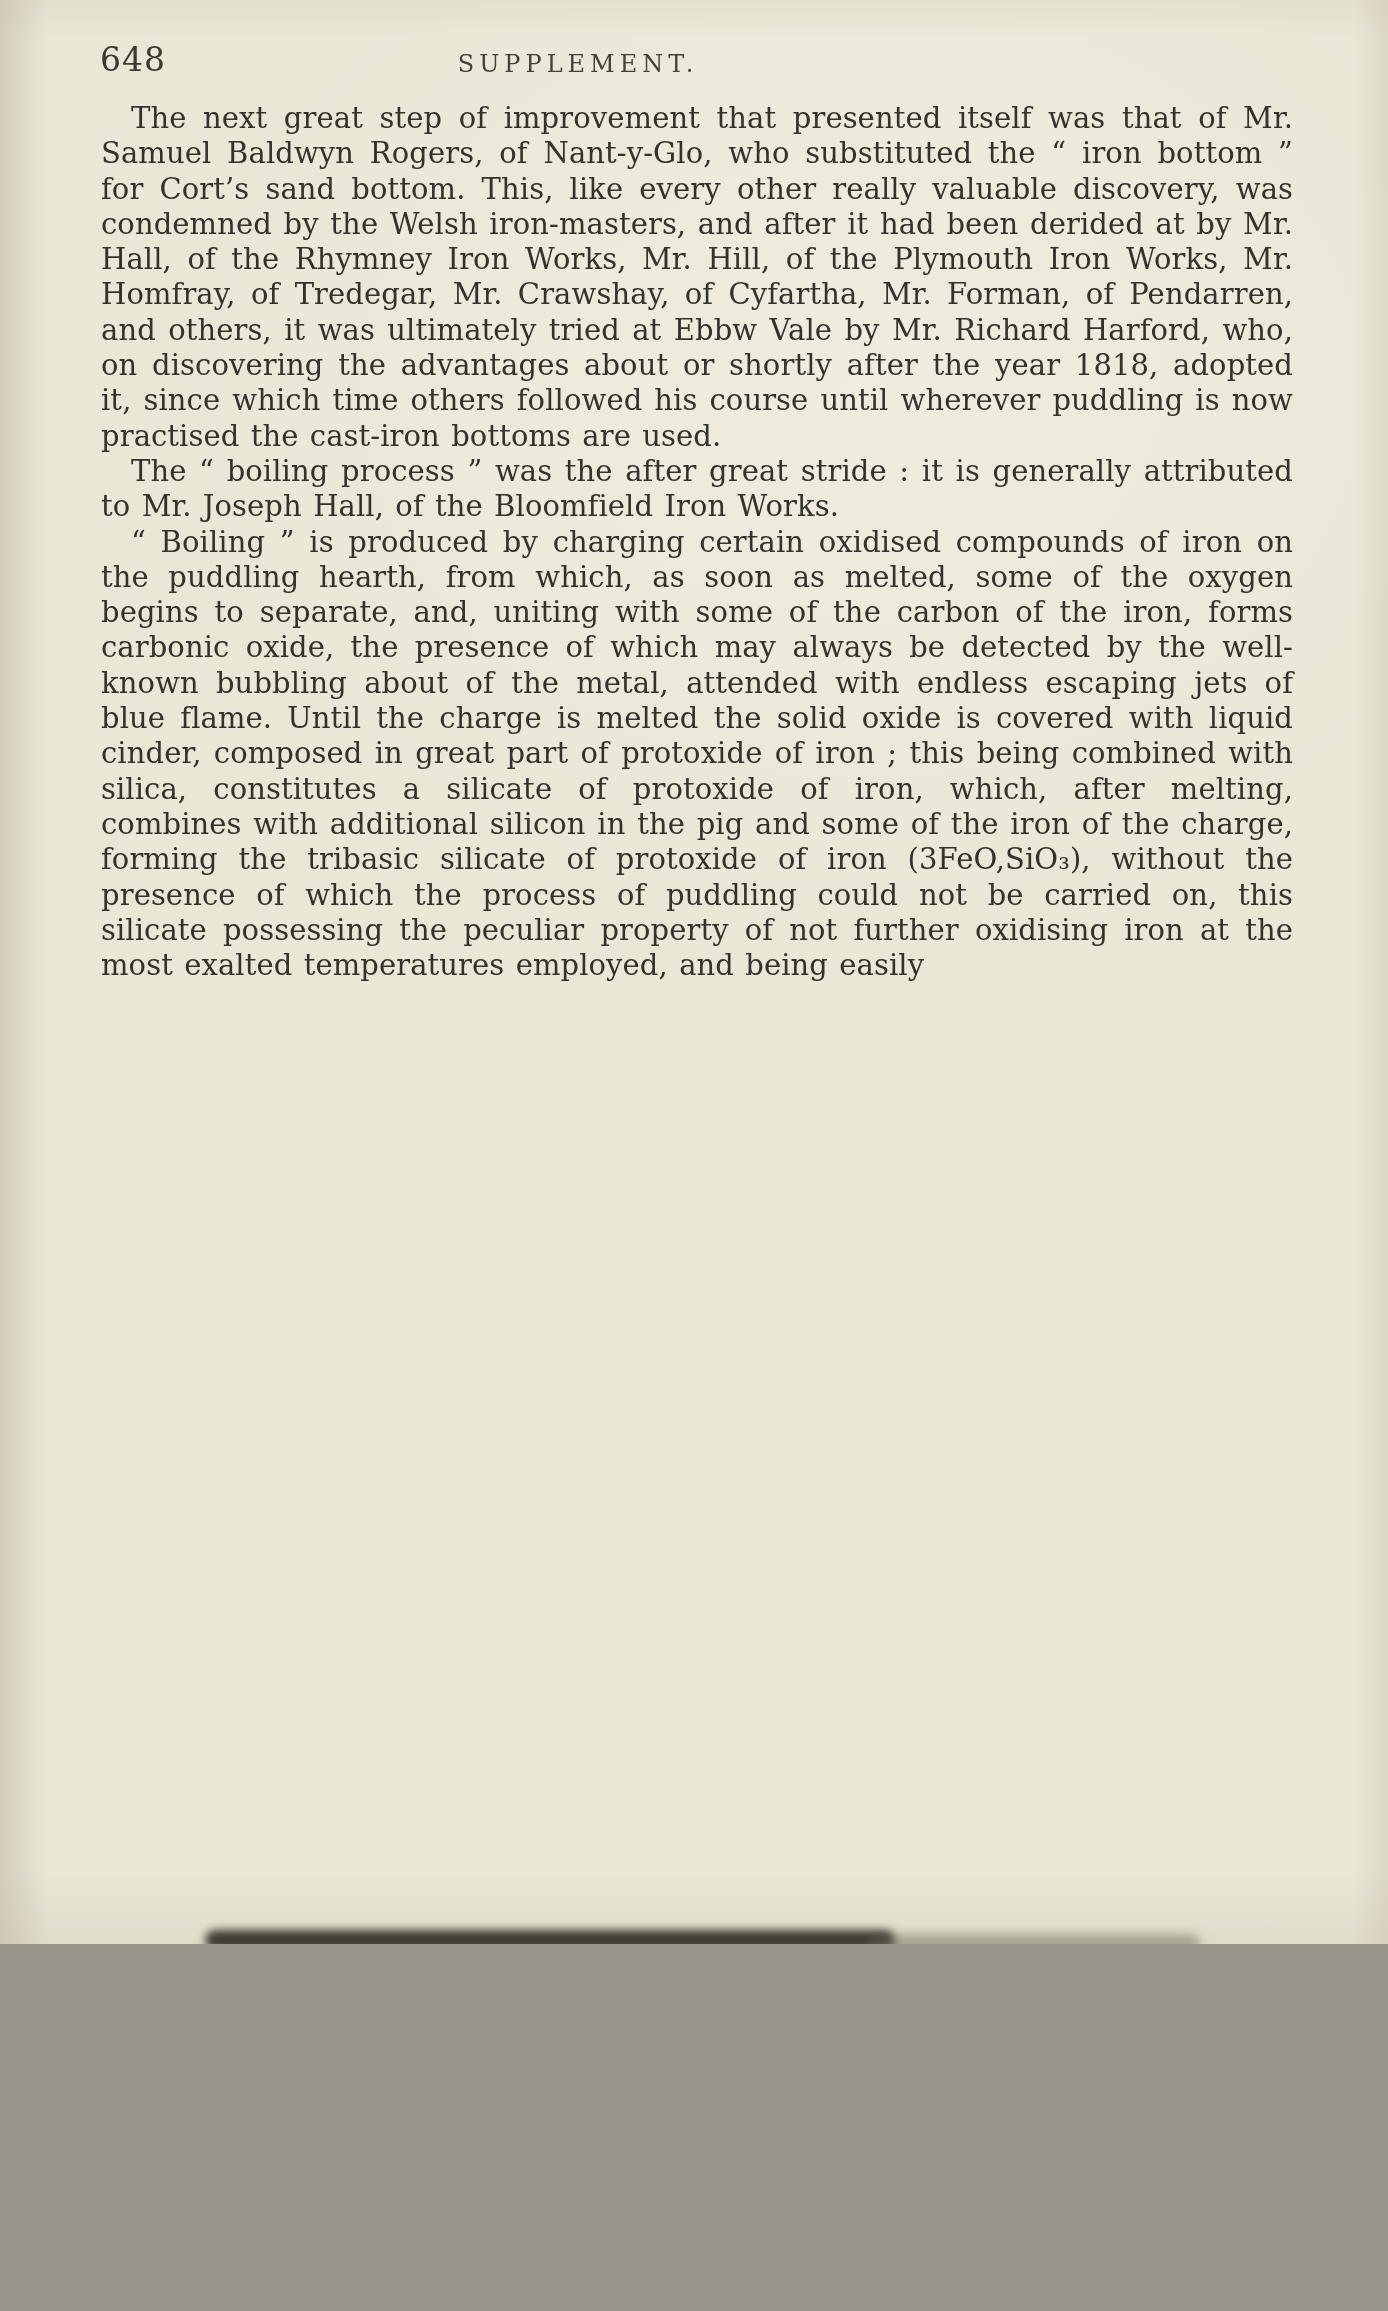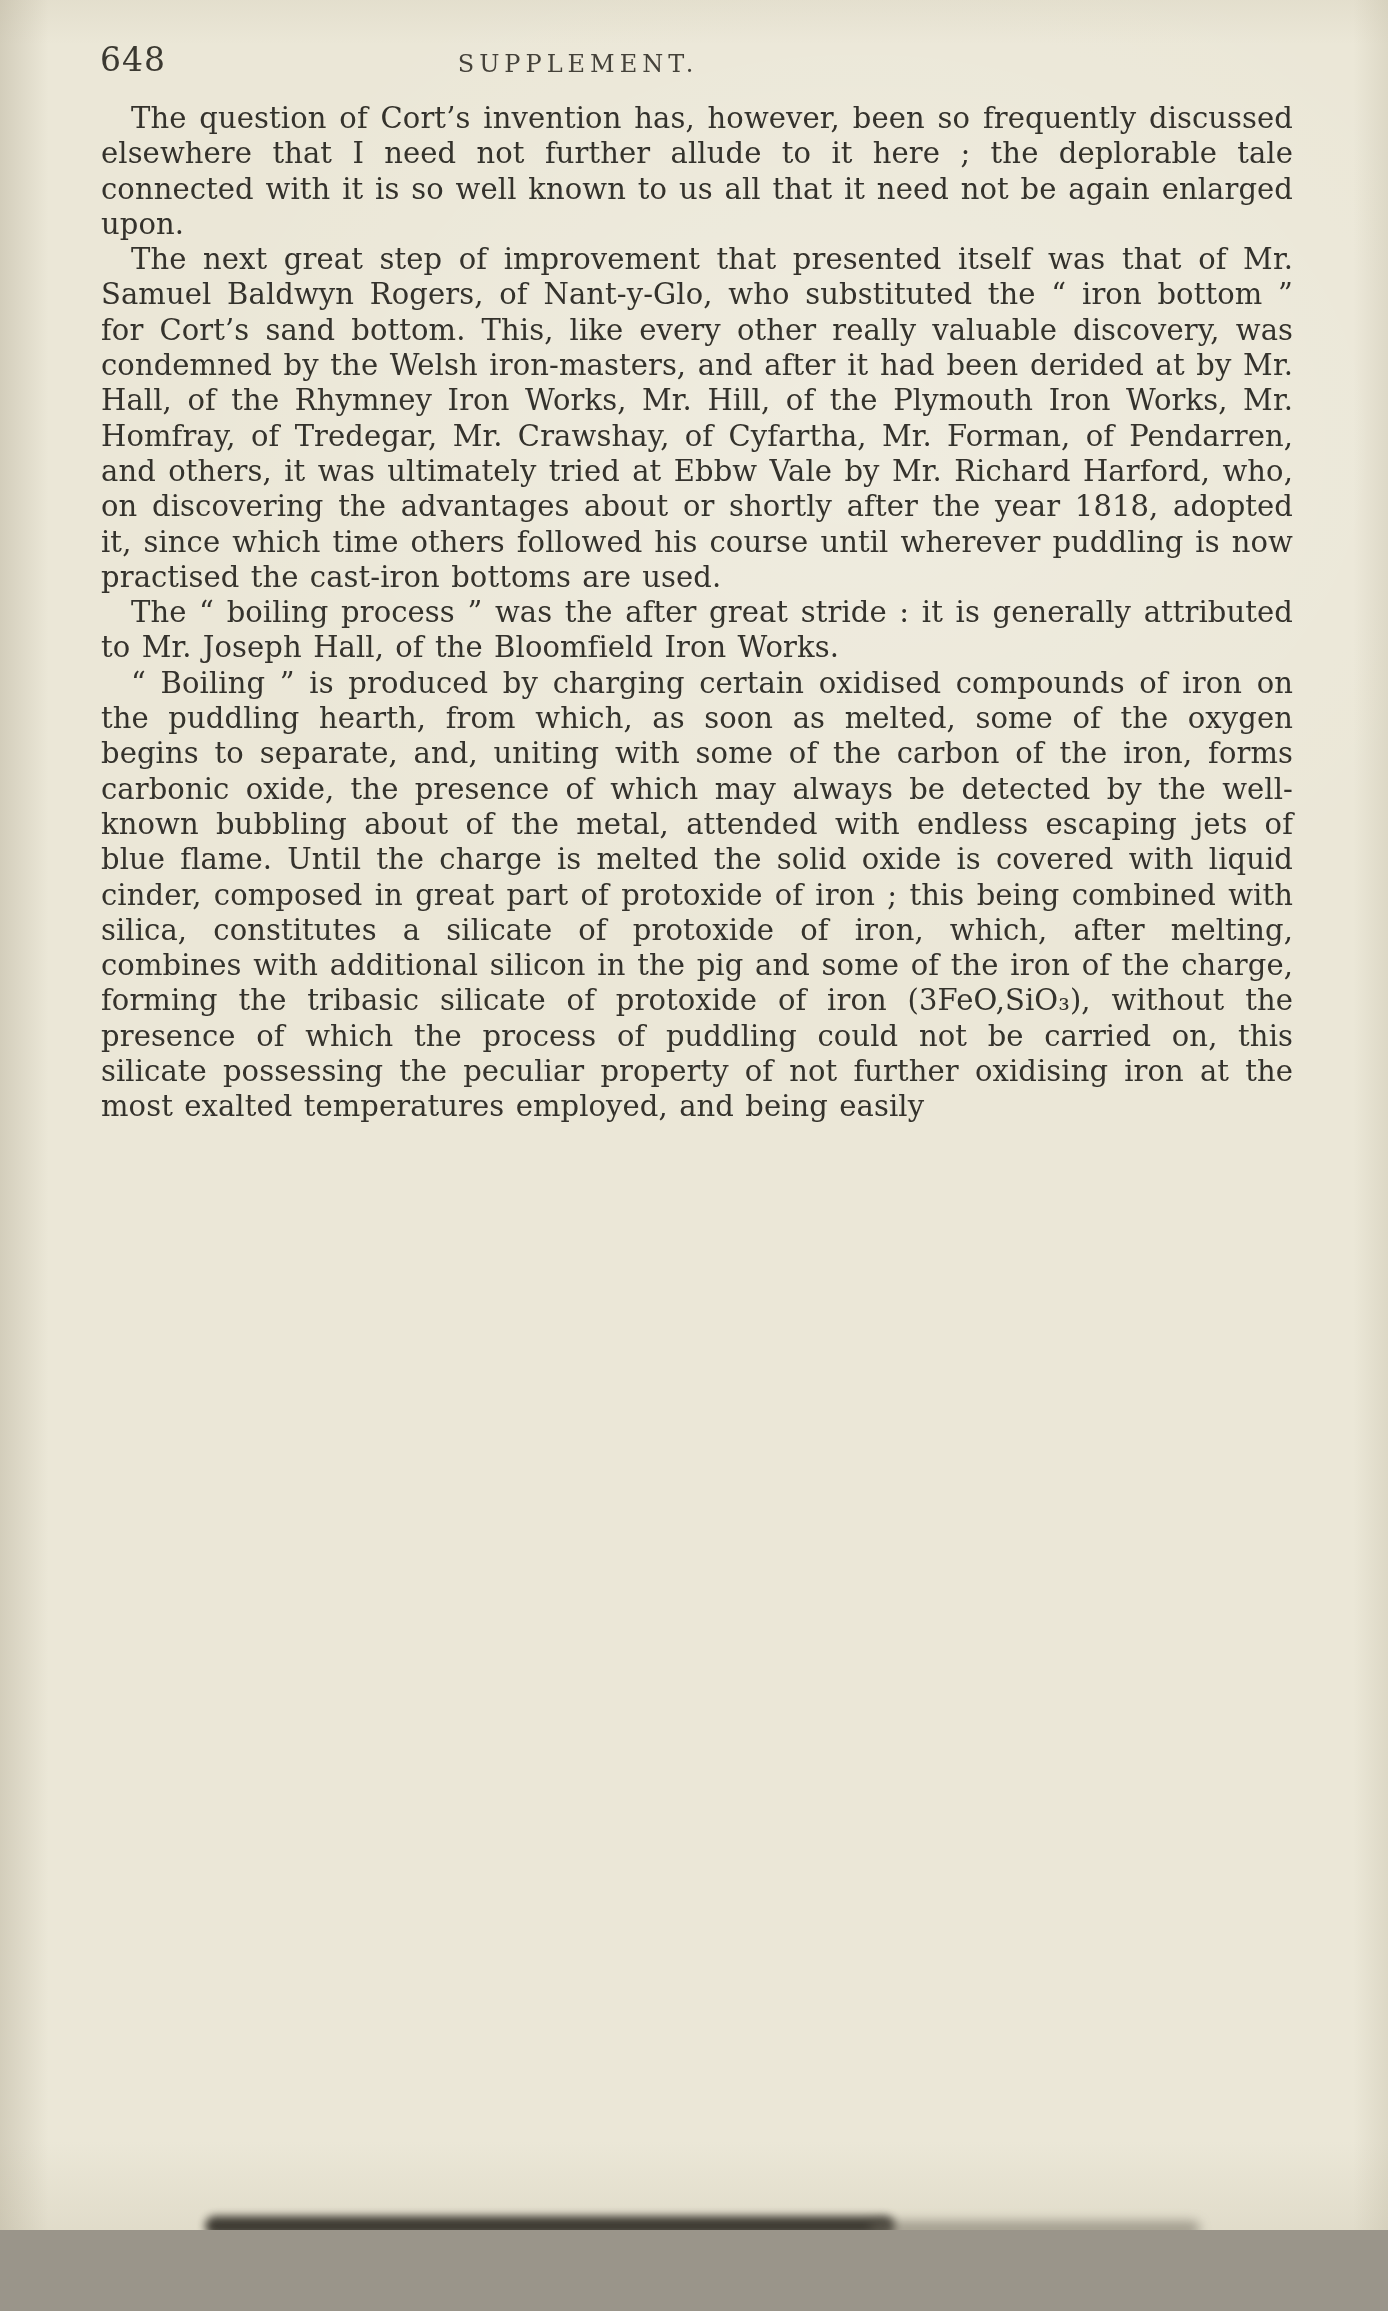--- a/index.html
+++ b/index.html
@@ -8,21 +8,21 @@
   }
   body {
     width: 1388px;
     height: 2311px;
     background: #9a958a;
     font-family: "DejaVu Serif", serif;
   }
   .scan {
     position: relative;
     width: 1388px;
-    height: 2230px;
+    height: 1944px;
     overflow: hidden;
     color: #34322c;
     background:
       linear-gradient(90deg, rgba(175,167,145,0.40) 0%, rgba(236,232,217,0) 3.5%),
       linear-gradient(270deg, rgba(188,181,158,0.30) 0%, rgba(236,232,217,0) 2.5%),
       linear-gradient(0deg, rgba(198,191,168,0.28) 0%, rgba(236,232,217,0) 4%),
       linear-gradient(180deg, rgba(205,198,176,0.25) 0%, rgba(236,232,217,0) 2%),
       radial-gradient(ellipse 980px 760px at 62% 20%, rgba(255,255,255,0.22), rgba(255,255,255,0) 72%),
       #ebe7d7;
   }
@@ -93,21 +93,20 @@
 <body>
 
 <div class="scan">
 
   <div class="page-head">
     <span class="page-number">648</span>
     <span class="running-header">SUPPLEMENT.</span>
   </div>
 
   <div class="page-body">
-    <p>The question of Cort’s invention has, however, been so frequently discussed elsewhere that I need not further allude to it here ; the deplorable tale connected with it is so well known to us all that it need not be again enlarged upon.</p>
     <p>The next great step of improvement that presented itself was that of Mr. Samuel Baldwyn Rogers, of Nant-y-Glo, who substituted the “ iron bottom ” for Cort’s sand bottom. This, like every other really valuable discovery, was condemned by the Welsh iron-masters, and after it had been derided at by Mr. Hall, of the Rhymney Iron Works, Mr. Hill, of the Plymouth Iron Works, Mr. Homfray, of Tredegar, Mr. Crawshay, of Cyfartha, Mr. Forman, of Pendarren, and others, it was ultimately tried at Ebbw Vale by Mr. Richard Harford, who, on discovering the advantages about or shortly after the year 1818, adopted it, since which time others followed his course until wherever puddling is now practised the cast-iron bottoms are used.</p>
     <p>The “ boiling process ” was the after great stride : it is generally attributed to Mr. Joseph Hall, of the Bloomfield Iron Works.</p>
     <p>“ Boiling ” is produced by charging certain oxidised compounds of iron on the puddling hearth, from which, as soon as melted, some of the oxygen begins to separate, and, uniting with some of the carbon of the iron, forms carbonic oxide, the presence of which may always be detected by the well-known bubbling about of the metal, attended with endless escaping jets of blue flame.  Until the charge is melted the solid oxide is covered with liquid cinder, composed in great part of protoxide of iron ; this being combined with silica, constitutes a silicate of protoxide of iron, which, after melting, combines with additional silicon in the pig and some of the iron of the charge, forming the tribasic silicate of protoxide of iron (3FeO,SiO₃), without the presence of which the process of puddling could not be carried on, this silicate possessing the peculiar property of not further oxidising iron at the most exalted temperatures employed, and being easily</p>
   </div>
 
   <div class="artifact-bottom"></div>
   <div class="artifact-bottom-2"></div>
 
 </div>
 

